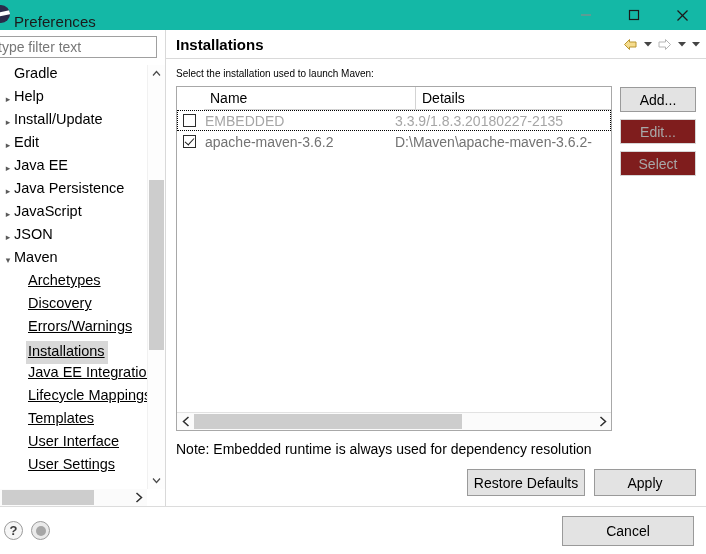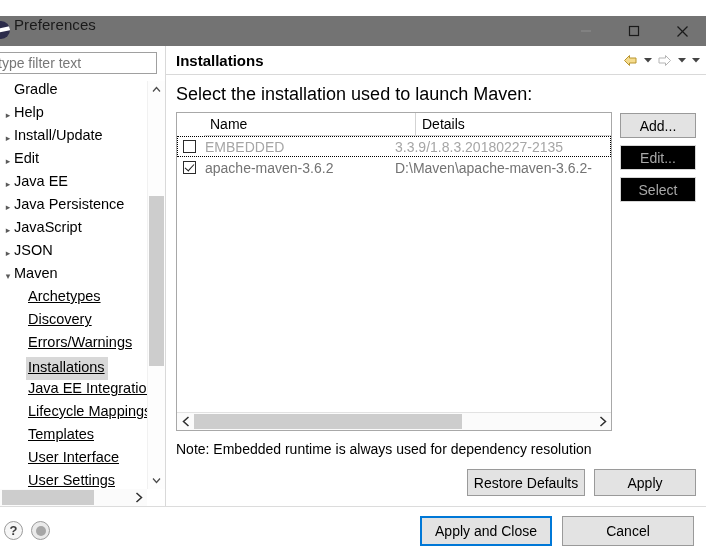--- a/index.html
+++ b/index.html
@@ -23,25 +23,24 @@
     height: 554px;
     background: #ffffff;
     display: flex;
     flex-direction: column;
   }
 
   
   .titlebar {
     height: 30px;
     flex: 0 0 30px;
-    background: #737373;
-    display: flex;
-    align-items: flex-start;
-    position: relative;
-    margin-top: 16px;
+    background: #14b8a6;
+    display: flex;
+    align-items: flex-end;
+    position: relative;
   }
   .app-icon {
     position: absolute;
     left: -8px;
     top: 5px;
     width: 18px;
     height: 18px;
     border-radius: 50%;
     background: #2b2b4a;
     overflow: hidden;
@@ -244,21 +243,21 @@
     font-size: 8px;
   }
   .content {
     flex: 1 1 auto;
     padding: 9px 10px 0 10px;
     display: flex;
     flex-direction: column;
     min-height: 0;
   }
   .intro {
-    font-size: 18px;
+    font-size: 10px;
     color: #000;
     margin-bottom: 7px;
   }
   .table-row-area {
     display: flex;
     flex: 1 1 auto;
     min-height: 0;
   }
   .table-outer {
     flex: 1 1 auto;
@@ -381,21 +380,21 @@
     display: flex;
     align-items: center;
     justify-content: center;
     box-sizing: border-box;
     font-family: "Liberation Sans", sans-serif;
     white-space: nowrap;
   }
   .btn.disabled {
     color: #a8a8a8;
     border-color: #d6d6d6;
-    background: #000000;
+    background: #7f1d1d;
   }
   .note {
     margin-top: 9px;
     font-size: 14px;
     color: #000;
     line-height: 19px;
   }
   .page-actions {
     display: flex;
     justify-content: flex-end;
@@ -691,17 +690,16 @@
       </div>
     </div>
   </div>
 
   <div class="footer">
     <div class="footer-icons">
       <div class="circ-ico">?</div>
       <div class="circ-ico filled"></div>
     </div>
     <div class="footer-actions">
-      <div class="btn-primary">Apply and Close</div>
       <div class="btn-cancel">Cancel</div>
     </div>
   </div>
 </div>
 
 </body></html>

